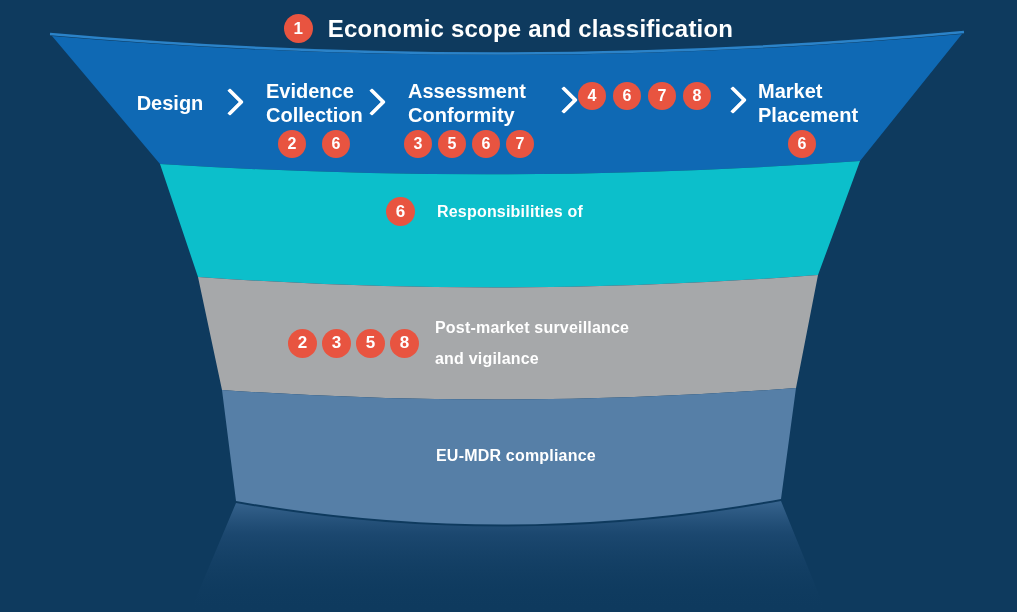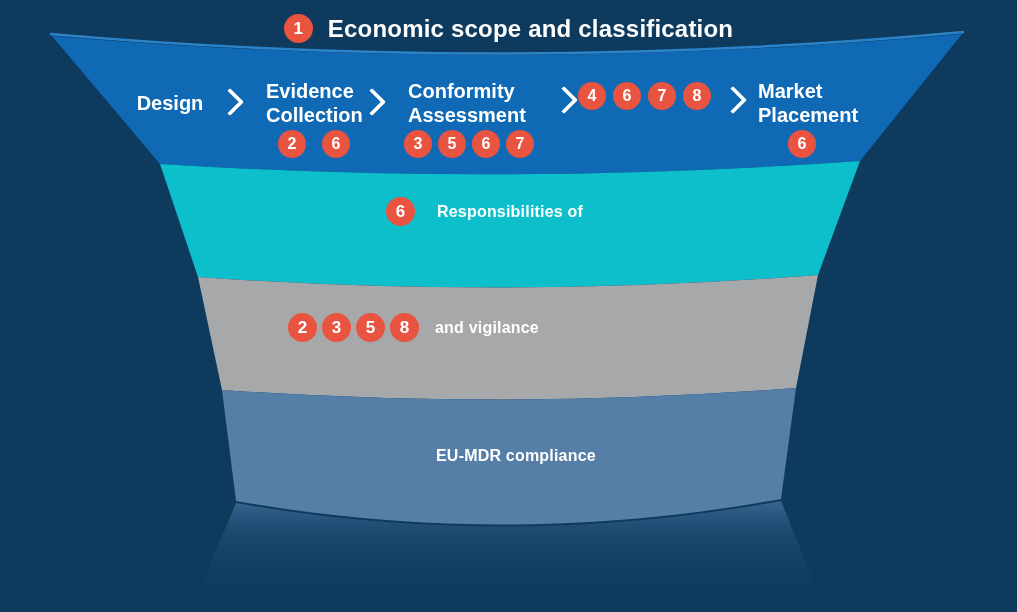--- a/index.html
+++ b/index.html
@@ -82,22 +82,22 @@
     <div class="pbadges" style="margin-left:12px;gap:16px">
       <span class="badge sm">2</span>
       <span class="badge sm">6</span>
     </div>
   </div>
 
   <span class="chev" style="left:362px;top:92px"></span>
 
   <div class="pstage" style="left:408px;width:128px">
     <div class="plabel">
+      <div>Assessment</div>
       <div>Conformity</div>
-      <div>Assessment</div>
     </div>
     <div class="pbadges" style="margin-left:-4px;gap:6px">
       <span class="badge sm">3</span>
       <span class="badge sm">5</span>
       <span class="badge sm">6</span>
       <span class="badge sm">7</span>
     </div>
   </div>
 
   <span class="chev" style="left:554px;top:90px"></span>
@@ -131,20 +131,21 @@
   </div>
 
   <div class="bandrow" style="left:288px;top:312px;gap:16px">
     <div class="bandbadges">
       <span class="badge md">2</span>
       <span class="badge md">3</span>
       <span class="badge md">5</span>
       <span class="badge md">8</span>
     </div>
     <div class="bandtext">
+      <div>Post-market surveillance</div>
       <div>and vigilance</div>
     </div>
   </div>
 
   <div class="bandrow" style="left:436px;top:440px">
     <div class="bandtext">
       <div>EU-MDR compliance</div>
     </div>
   </div>
 

